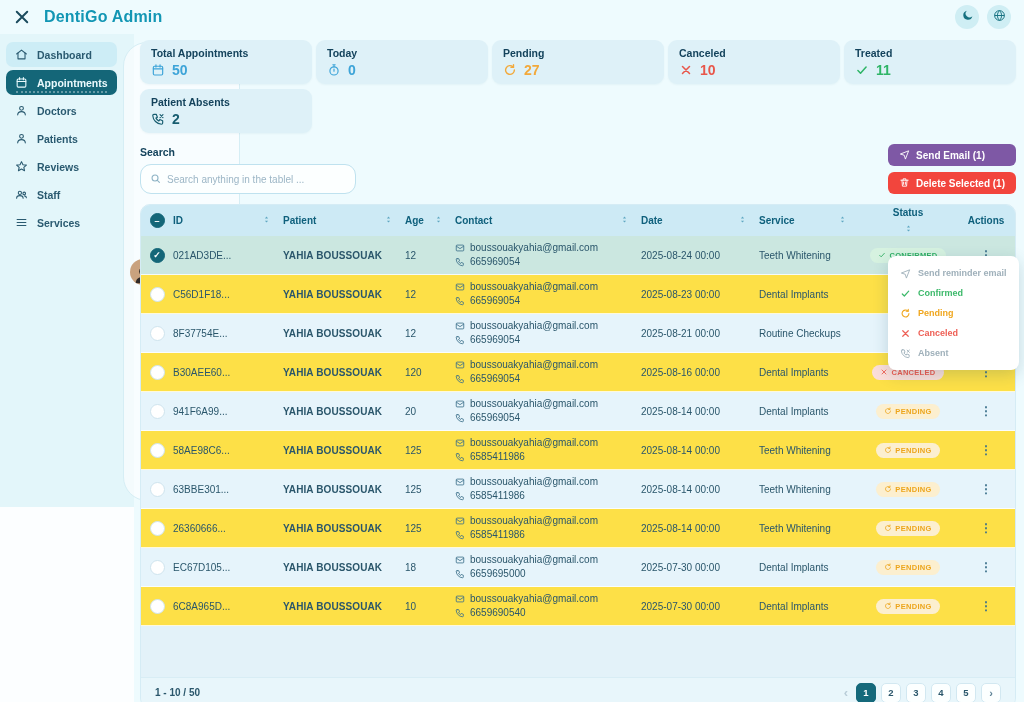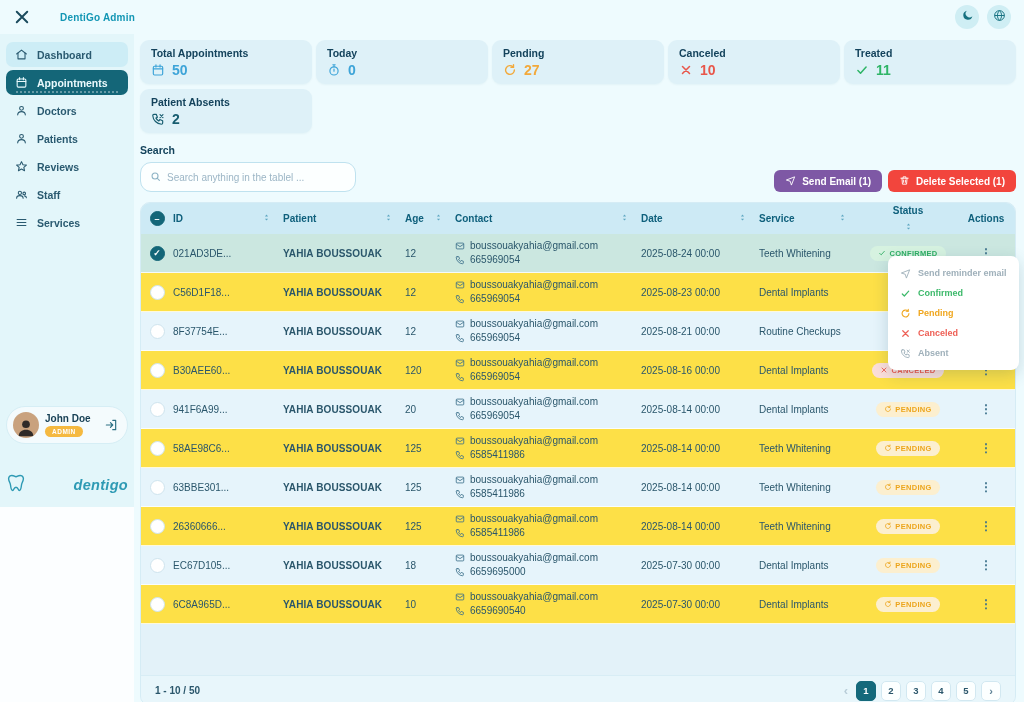--- a/index.html
+++ b/index.html
@@ -2,28 +2,28 @@
 <html><head>
 <meta charset="utf-8">
 <style>
   * { margin:0; padding:0; box-sizing:border-box; }
   html,body { width:1024px; height:702px; overflow:hidden; }
   body { font-family:"Liberation Sans", sans-serif; background:#eefbfe; position:relative; color:#2a566b; }
 
   
   .topbar { position:absolute; top:0; left:0; right:0; height:34px; display:flex; align-items:center; padding:0 13px; }
   .close-btn { width:18px; height:18px; color:#1b4b5e; cursor:pointer; display:flex; align-items:center; justify-content:center; }
-  .app-title { margin-left:29px; font-size:10px; font-weight:800; color:#1296b4; letter-spacing:.2px; }
+  .app-title { margin-left:13px; font-size:16px; font-weight:800; color:#1296b4; letter-spacing:.2px; }
   .topbar-right { margin-left:auto; display:flex; gap:8px; }
   .round-btn { width:24px; height:24px; border-radius:50%; background:#cfeef4; color:#15707f; display:flex; align-items:center; justify-content:center; cursor:pointer; }
   .round-btn svg { width:13px; height:13px; }
 
   
   .left-col { position:absolute; top:34px; left:0; bottom:0; width:134px; display:flex; flex-direction:column; }
-  .sidebar { background:#e3f6fa; height:473px; padding:8px 6px 6px 6px; display:flex; flex-direction:column; gap:17px; }
+  .sidebar { background:#e3f6fa; height:473px; padding:8px 6px 6px 6px; display:flex; flex-direction:row; gap:3px; }
   .left-col .below { flex:1; background:#fcfeff; }
   .side-item { display:flex; align-items:center; gap:9px; padding:6px 9px; border-radius:7px; font-size:10.5px; font-weight:700; color:#2a5a70; cursor:pointer; position:relative; }
   .side-item svg { width:13px; height:13px; flex:0 0 auto; }
   .side-item.hl { background:#cdedf6; }
   .side-item.active { background:#146678; color:#eafafd; }
   .side-item.active::after { content:''; position:absolute; left:10px; right:10px; bottom:2px; border-bottom:2px dotted rgba(255,255,255,.35); }
   .side-spacer { flex:1; }
   .user-card { background:rgba(255,255,255,.6); border:1px solid #d6eef5; border-radius:24px; padding:5px 6px; display:flex; align-items:center; gap:6px; cursor:pointer; }
   .avatar { width:26px; height:26px; border-radius:50%; background:#c9a27e; overflow:hidden; display:flex; align-items:flex-end; justify-content:center; flex:0 0 auto; }
   .avatar svg { width:22px; height:22px; color:#2f2a28; }
@@ -45,21 +45,21 @@
   .card-row { display:flex; align-items:center; gap:7px; margin-top:3px; }
   .card-row svg { width:14px; height:14px; }
   .card-value { font-size:14px; font-weight:800; }
 
   .toolbar { display:flex; align-items:flex-end; justify-content:space-between; margin-top:11px; }
   .search-label { font-size:10.5px; font-weight:800; color:#14435c; margin-bottom:6px; }
   .search-box { width:216px; height:30px; background:#fcffff; border:1.5px solid #bfe2ef; border-radius:11px; display:flex; align-items:center; gap:6px; padding:0 9px; }
   .search-box svg { width:11px; height:11px; color:#8fb4c6; flex:0 0 auto; }
   .search-box input { border:none; outline:none; background:transparent; font-size:10px; color:#31586d; flex:1; font-family:"Liberation Sans",sans-serif; }
   .search-box input::placeholder { color:#9cb6c6; }
-  .btns { display:flex; gap:6px; }
+  .btns { display:flex; gap:6px;flex-direction:column; }
   .btn { height:22px; border:none; border-radius:6px; padding:0 11px; font-size:10px; font-weight:800; color:#fff; display:flex; align-items:center; gap:6px; cursor:pointer; font-family:"Liberation Sans",sans-serif; }
   .btn svg { width:11px; height:11px; }
   .btn-send { background:#7e58a5; }
   .btn-delete { background:#f2453d; }
 
   
   .table { margin-top:10px; height:504px; border:1px solid #d5ecf5; border-radius:10px; overflow:hidden; background:#e3f2f9; display:flex; flex-direction:column; }
   .tgrid { display:grid; grid-template-columns:32px 110px 122px 50px 186px 118px 100px 98px 1fr; align-items:center; }
   .thead { height:31px; background:#cdeaf5; font-size:10px; font-weight:800; color:#0f607c; flex:0 0 auto; }
   .th { display:flex; align-items:center; justify-content:space-between; padding-right:12px; }

